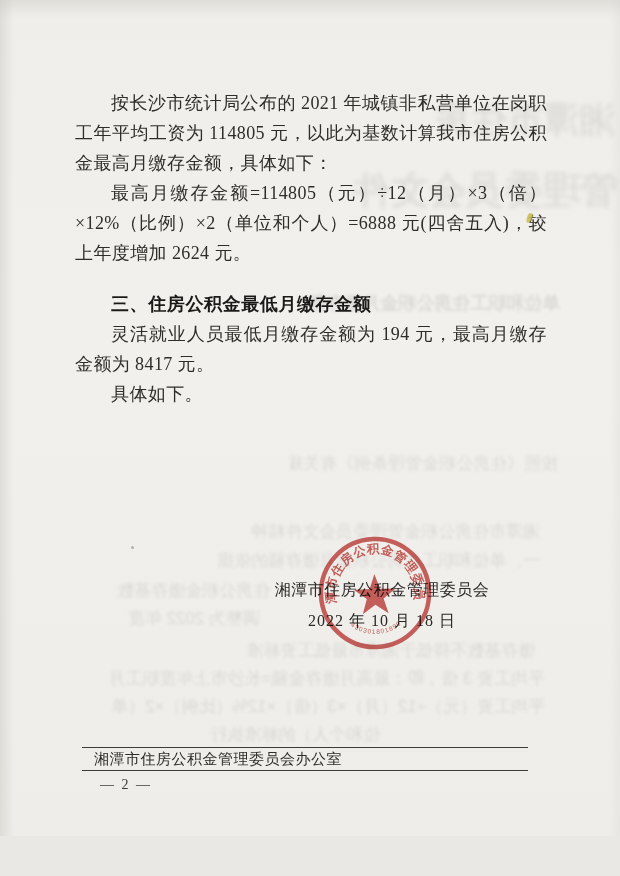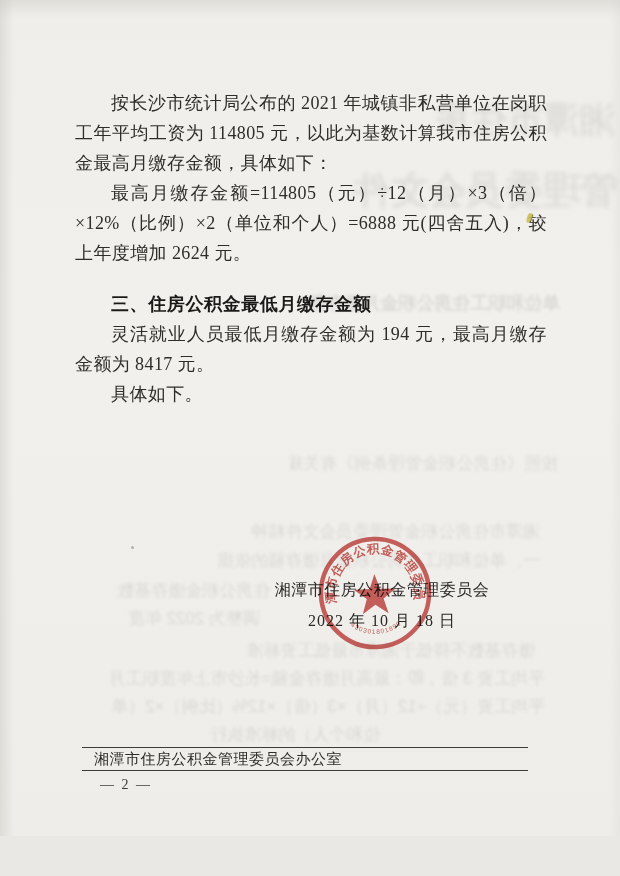--- a/index.html
+++ b/index.html
@@ -41,22 +41,22 @@
     position:absolute;left:315px;top:533px;width:120px;height:120px;
     opacity:.82;mix-blend-mode:multiply;
     transform:rotate(-2deg);
   }
   
   .footer-rule{position:absolute;left:82px;width:446px;height:0;border-top:1.5px solid #3c3b39;}
   .rule-top{top:747px;}
   .rule-bottom{top:770px;}
   .footer-row{
     position:absolute;left:82px;top:750px;width:446px;
-    display:flex;justify-content:space-between;align-items:center;
-    font-size:15px;color:#2f2d2a;letter-spacing:.5px;
+    display:flex;justify-content:space-between;
+    font-size:15px;color:#2f2d2a;letter-spacing:.5px;flex-direction:column;
   }
   .footer-row .office{padding-left:12px;}
   .footer-row .printdate{padding-right:8px;}
   .page-number{
     position:absolute;left:100px;top:777px;
     font-size:14px;color:#3a3836;letter-spacing:2px;
   }
   
   .bleed{
     position:absolute;color:#8f8d88;opacity:.22;

